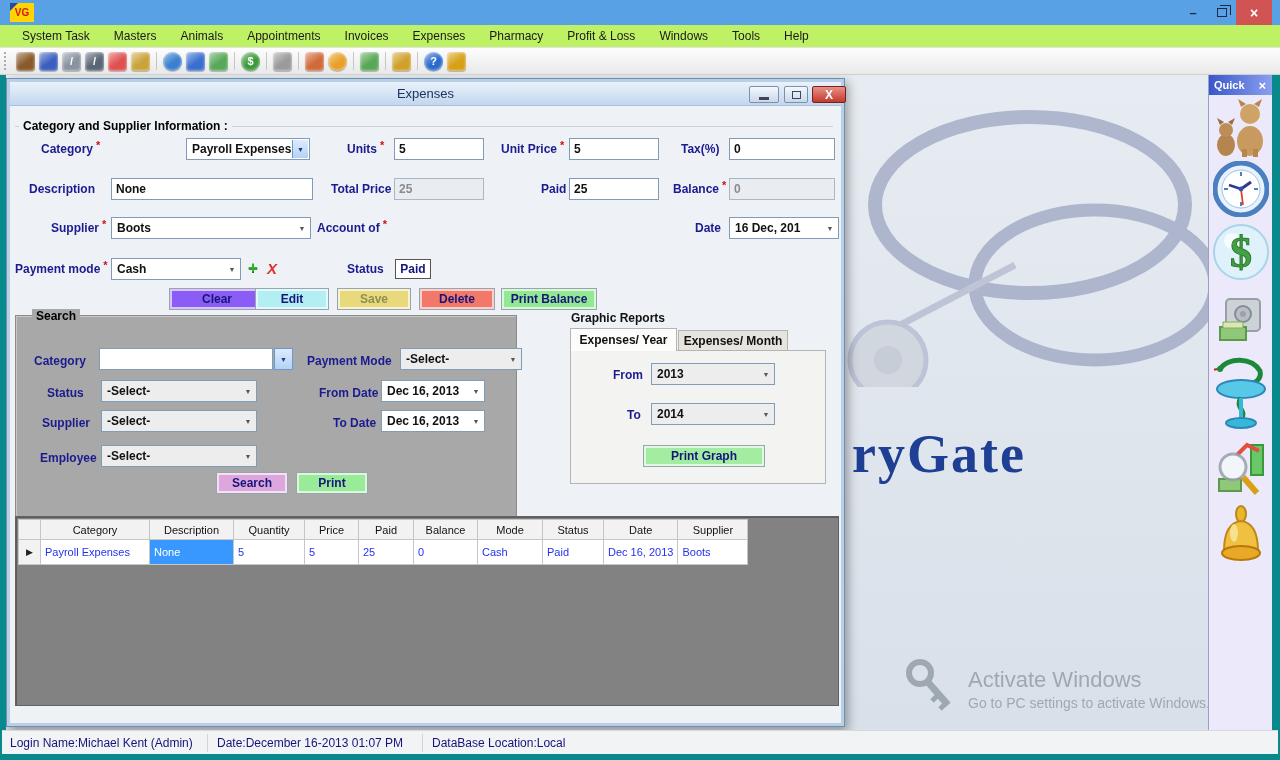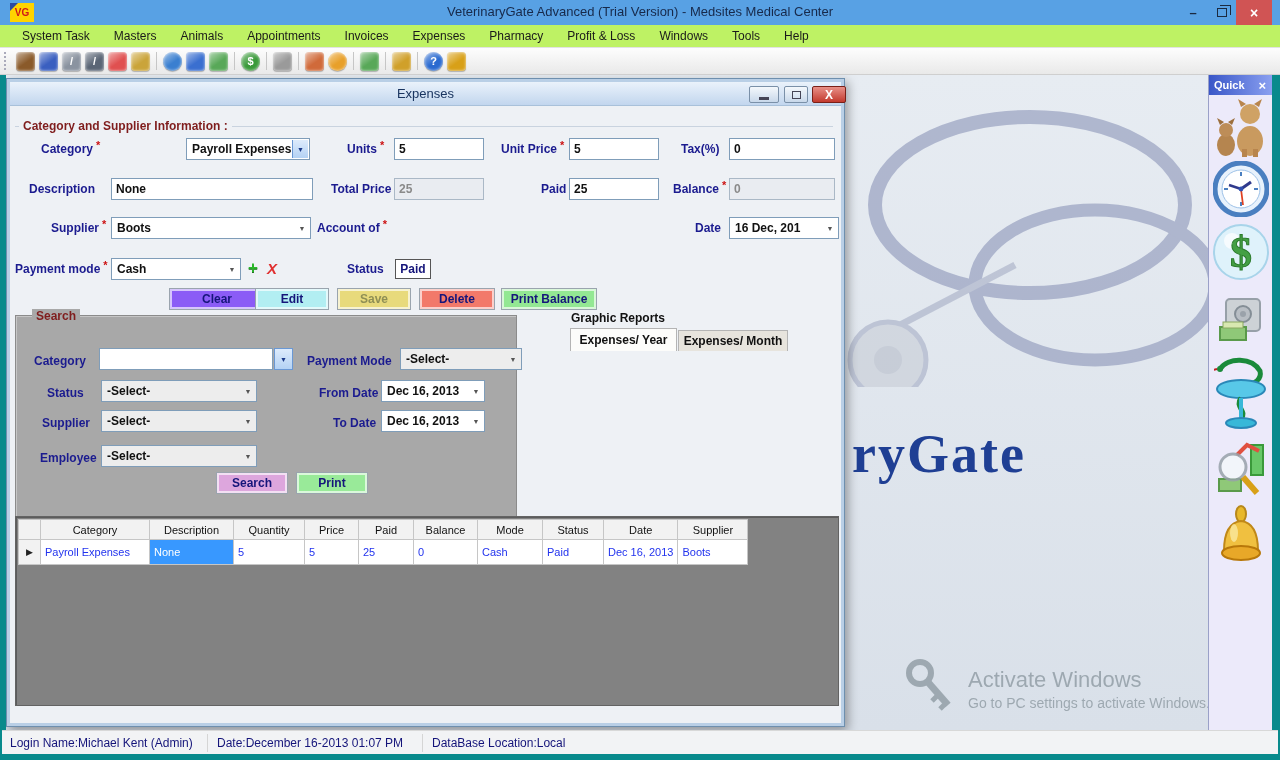--- a/index.html
+++ b/index.html
@@ -54,21 +54,21 @@
   .inp { position:absolute; height:22px; border:1px solid #7f9db9; background:#fff; font:bold 12px "Liberation Sans",sans-serif; color:#111; padding:0 4px; }
   .inp.dis { background:#e9ecf1; color:#8a8a8a; border-color:#aab8c6; }
   .combo { position:absolute; height:22px; background:#fff; border:1px solid #7f9db9; display:flex; align-items:center; }
   .combo .val { flex:1; font:bold 12px "Liberation Sans",sans-serif; color:#111; padding:0 5px; white-space:nowrap; overflow:hidden; }
   .combo .arr { width:16px; align-self:stretch; display:flex; align-items:center; justify-content:center; color:#555; font-size:7px; }
   .combo.gray { background:#ededed; }
   .combo.bluearr .arr { background:linear-gradient(#ddebfc,#b4d2f4); border-left:1px solid #6a98d4; color:#1b3a8a; margin:1px; }
   .combo.center .val { text-align:center; }
 
   .grp-line { position:absolute; height:1px; background:#c9d3df; }
-  .glabel { position:absolute; font:bold 12px "Liberation Sans",sans-serif; color:#7f1d1d; background:#eef1f5; padding:0 4px; white-space:nowrap; }
+  .glabel { position:absolute; font:bold 12px "Liberation Sans",sans-serif; color:#000000; background:#eef1f5; padding:0 4px; white-space:nowrap; }
 
   .btn { position:absolute; height:22px; font:bold 12px "Liberation Sans",sans-serif; color:#15157a; display:flex; align-items:center; justify-content:center; border:1px solid #9aa4ae; box-shadow:inset 0 0 0 2px rgba(255,255,255,.65); white-space:nowrap; }
 
   .icon-plus { position:absolute; font:bold 17px "Liberation Sans",sans-serif; color:#2ab82a; text-shadow:0 1px 0 #176a17; }
   .icon-xmark { position:absolute; font:bold italic 15px "Liberation Sans",sans-serif; color:#e03030; }
 
   
   #search-group { left:8px; top:236px; width:502px; height:264px; background:#a8a8a8; border:1px solid #8b8b8b; box-shadow:inset 1px 1px 0 #c6c6c6; }
   #search-group .glabel { background:#a8a8a8; }
 
@@ -97,21 +97,20 @@
   #statusbar { left:2px; top:730px; width:1276px; height:24px; background:#f2f3f5; border-top:1px solid #d8d8d8; }
   .sb-text { position:absolute; top:5px; font:12px "Liberation Sans",sans-serif; color:#14147a; white-space:nowrap; }
   .sb-sep { position:absolute; top:3px; width:1px; height:18px; background:#d5d5d5; }
   #frame-bottom { left:0; top:754px; width:1280px; height:6px; background:#088a8c; }
 </style>
 </head>
 <body>
 
 <div id="titlebar" class="abs">
   <div id="app-logo" class="abs">VG</div>
-  <div id="app-title" class="abs">VeterinaryGate Advanced  (Trial Version) - Medsites Medical Center</div>
   <div id="win-min" class="abs wctl">–</div>
   <div id="win-restore" class="abs wctl">
       <span class="sq"></span>
     </div>
   <div id="win-close" class="abs wctl">×</div>
 </div>
 
 <div id="menubar" class="abs">
   <span class="menu-item">System Task</span>
   <span class="menu-item">Masters</span>
@@ -281,20 +280,33 @@
           <span class="arr">▼</span>
       </div>
 
       <div class="btn" style="left:200px;top:156px;width:72px;background:#dda6dd;">Search</div>
       <div class="btn" style="left:280px;top:156px;width:72px;background:#99ea99;">Print</div>
     </div>
 
     <span class="lbl" style="left:564px;top:232px;color:#111;">Graphic Reports</span>
     <div id="tab-year" class="tab">Expenses/ Year</div>
     <div id="tab-month" class="tab">Expenses/ Month</div>
+    <div id="gr-panel" class="abs">
+      <span class="lbl" style="left:42px;top:17px;">From</span>
+      <div class="combo gray" style="left:80px;top:12px;width:124px;">
+        <span class="val">2013</span>
+          <span class="arr">▼</span>
+      </div>
+      <span class="lbl" style="left:56px;top:57px;">To</span>
+      <div class="combo gray" style="left:80px;top:52px;width:124px;">
+        <span class="val">2014</span>
+          <span class="arr">▼</span>
+      </div>
+      <div class="btn" style="left:72px;top:94px;width:122px;background:#a2eda2;">Print Graph</div>
+    </div>
 
     <div id="grid-wrap" class="abs">
       <table id="grid">
         <tbody>
             <tr>
           <th class="rowsel"></th>
           <th style="width:109px;">Category</th>
           <th style="width:84px;">Description</th>
           <th style="width:71px;">Quantity</th>
           <th style="width:54px;">Price</th>

